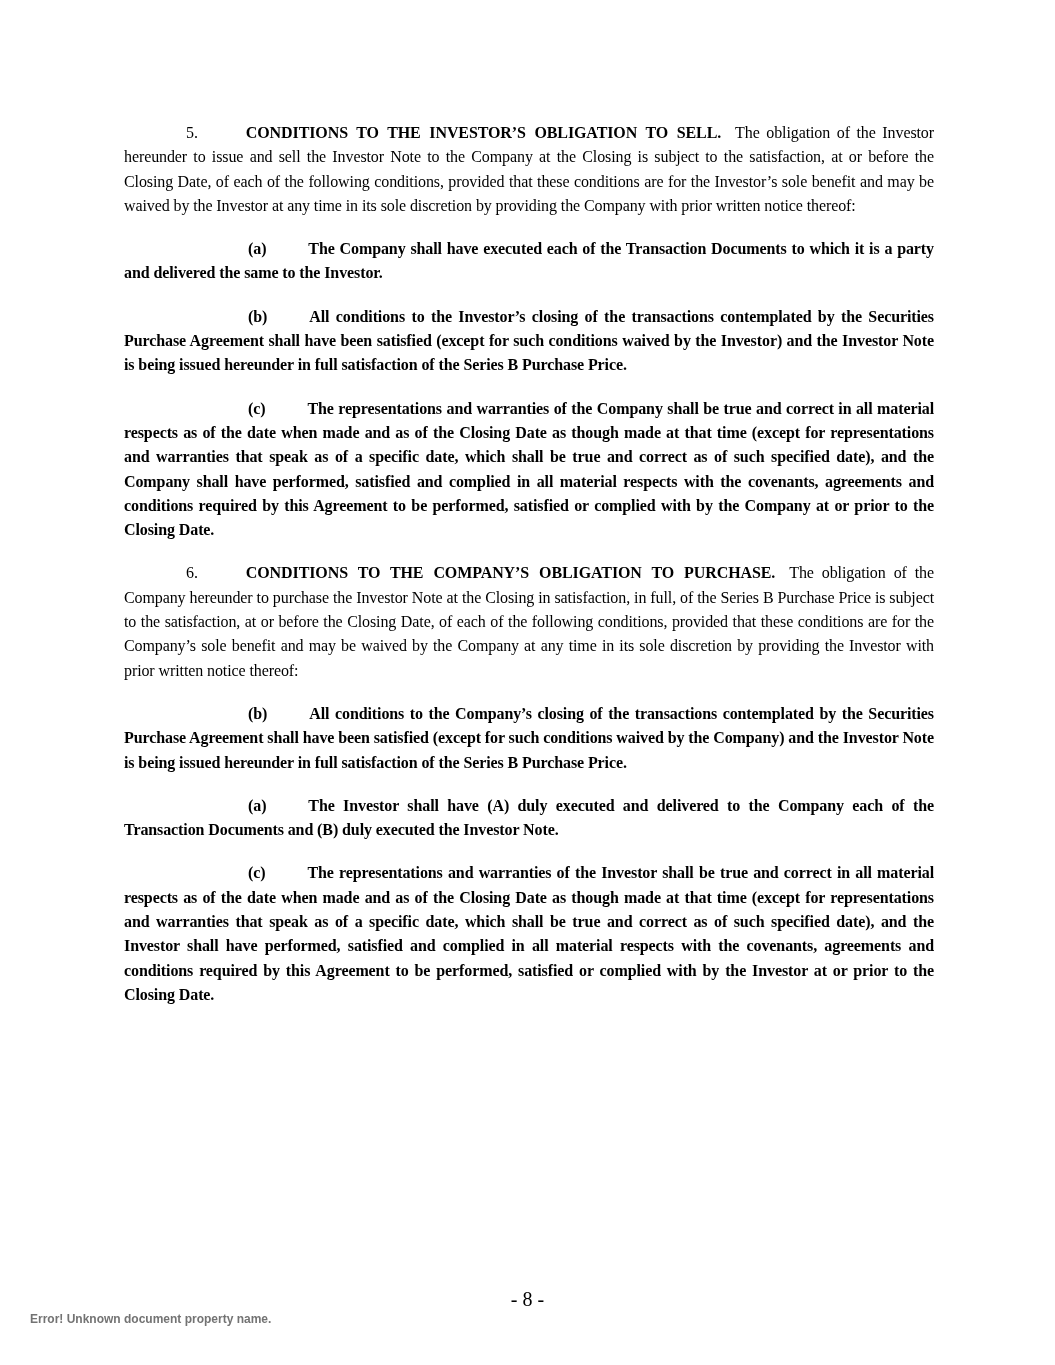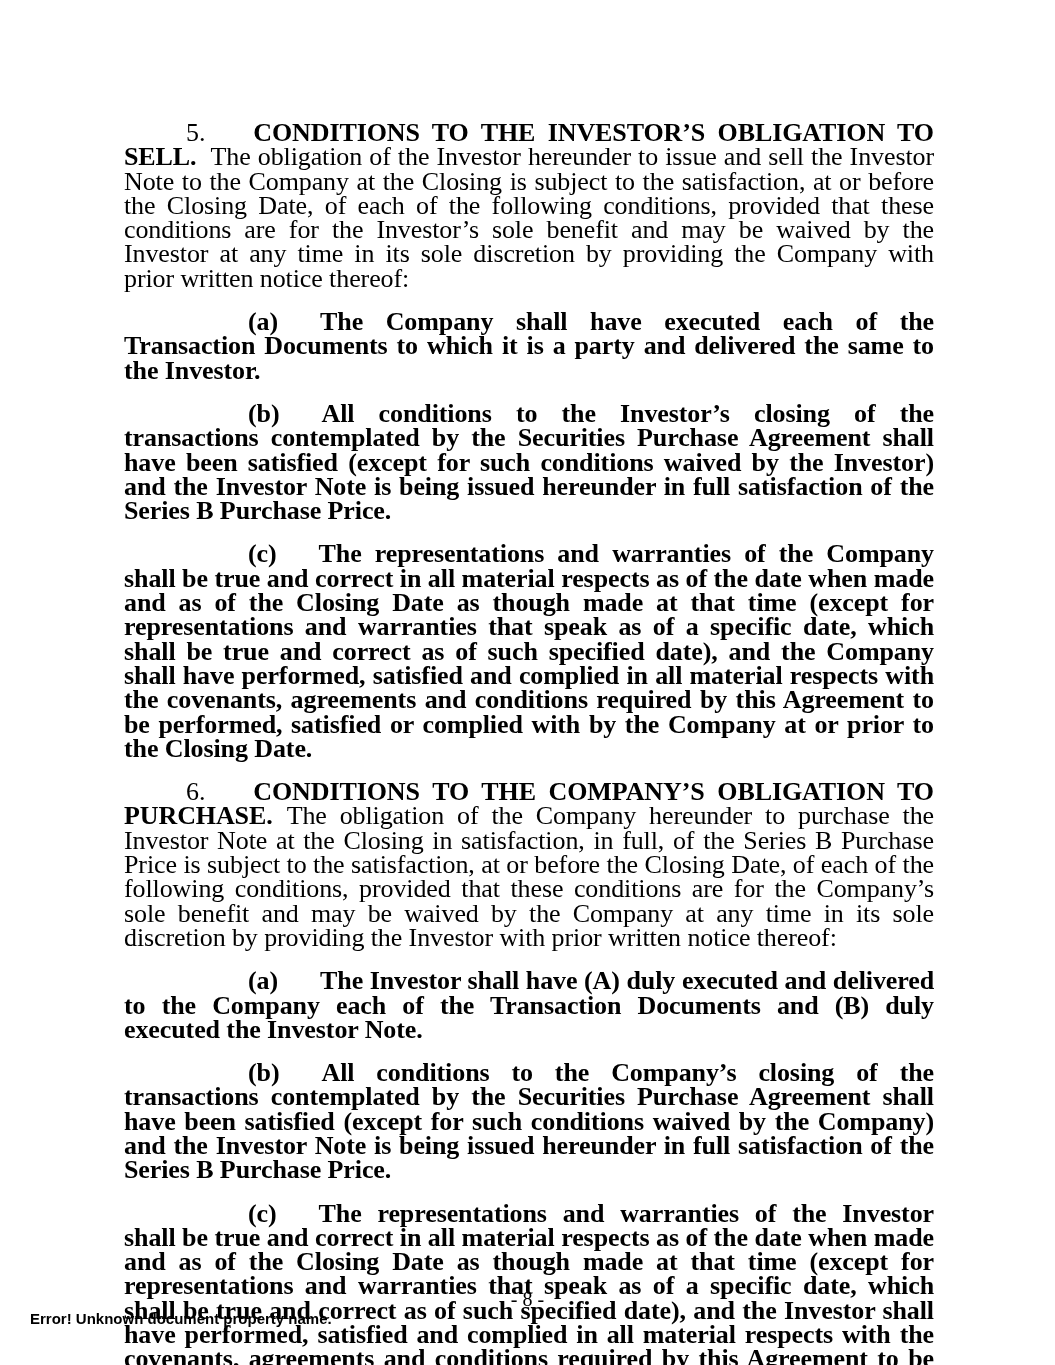--- a/index.html
+++ b/index.html
@@ -23,21 +23,21 @@
     background: #ffffff;
   }
   .content {
     position: absolute;
     left: 124px;
     top: 121px;
     width: 810px;
   }
   .content p {
     margin: 0 0 19px 0;
-    font-size: 26px;
+    font-size: 16px;
     line-height: 24.3px;
     text-align: justify;
     letter-spacing: -0.1px;
   }
   .section-head {
     text-indent: 62px;
   }
   .item {
     text-indent: 124px;
     font-weight: bold;
@@ -67,44 +67,44 @@
     font-size: 20px;
     line-height: 22px;
     font-family: "Liberation Serif", serif;
   }
   .footer-error {
     position: absolute;
     top: 1310px;
     left: 30px;
     font-family: "Liberation Sans", sans-serif;
     font-weight: bold;
-    font-size: 15px;
+    font-size: 12px;
     line-height: 18px;
-    color: #000000;
+    color: #737373;
   }
 </style>
 </head>
 <body>
 
 <div class="page">
   <div class="content">
 
     <p class="section-head"><span>5.</span><span class="num-tab"></span><span class="heading-text">CONDITIONS TO THE INVESTOR’S OBLIGATION TO SELL.</span><span class="after-head-gap"></span><span>The obligation of the Investor hereunder to issue and sell the Investor Note to the Company at the Closing is subject to the satisfaction, at or before the Closing Date, of each of the following conditions, provided that these conditions are for the Investor’s sole benefit and may be waived by the Investor at any time in its sole discretion by providing the Company with prior written notice thereof:</span></p>
 
     <p class="item"><span>(a)</span><span class="label-tab"></span><span>The Company shall have executed each of the Transaction Documents to which it is a party and delivered the same to the Investor.</span></p>
 
     <p class="item"><span>(b)</span><span class="label-tab"></span><span>All conditions to the Investor’s closing of the transactions contemplated by the Securities Purchase Agreement shall have been satisfied (except for such conditions waived by the Investor) and the Investor Note is being issued hereunder in full satisfaction of the Series B Purchase Price.</span></p>
 
     <p class="item"><span>(c)</span><span class="label-tab"></span><span>The representations and warranties of the Company shall be true and correct in all material respects as of the date when made and as of the Closing Date as though made at that time (except for representations and warranties that speak as of a specific date, which shall be true and correct as of such specified date), and the Company shall have performed, satisfied and complied in all material respects with the covenants, agreements and conditions required by this Agreement to be performed, satisfied or complied with by the Company at or prior to the Closing Date.</span></p>
 
     <p class="section-head"><span>6.</span><span class="num-tab"></span><span class="heading-text">CONDITIONS TO THE COMPANY’S OBLIGATION TO PURCHASE.</span><span class="after-head-gap"></span><span>The obligation of the Company hereunder to purchase the Investor Note at the Closing in satisfaction, in full, of the Series B Purchase Price is subject to the satisfaction, at or before the Closing Date, of each of the following conditions, provided that these conditions are for the Company’s sole benefit and may be waived by the Company at any time in its sole discretion by providing the Investor with prior written notice thereof:</span></p>
 
+    <p class="item"><span>(b)</span><span class="label-tab"></span><span>All conditions to the Company’s closing of the transactions contemplated by the Securities Purchase Agreement shall have been satisfied (except for such conditions waived by the Company) and the Investor Note is being issued hereunder in full satisfaction of the Series B Purchase Price.</span></p>
+
     <p class="item"><span>(a)</span><span class="label-tab"></span><span>The Investor shall have (A) duly executed and delivered to the Company each of the Transaction Documents and (B) duly executed the Investor Note.</span></p>
-
-    <p class="item"><span>(b)</span><span class="label-tab"></span><span>All conditions to the Company’s closing of the transactions contemplated by the Securities Purchase Agreement shall have been satisfied (except for such conditions waived by the Company) and the Investor Note is being issued hereunder in full satisfaction of the Series B Purchase Price.</span></p>
 
     <p class="item"><span>(c)</span><span class="label-tab"></span><span>The representations and warranties of the Investor shall be true and correct in all material respects as of the date when made and as of the Closing Date as though made at that time (except for representations and warranties that speak as of a specific date, which shall be true and correct as of such specified date), and the Investor shall have performed, satisfied and complied in all material respects with the covenants, agreements and conditions required by this Agreement to be performed, satisfied or complied with by the Investor at or prior to the Closing Date.</span></p>
 
 
   </div>
 
   <div class="page-number">- 8 -</div>
 
   <div class="footer-error">Error! Unknown document property name.</div>
 </div>

